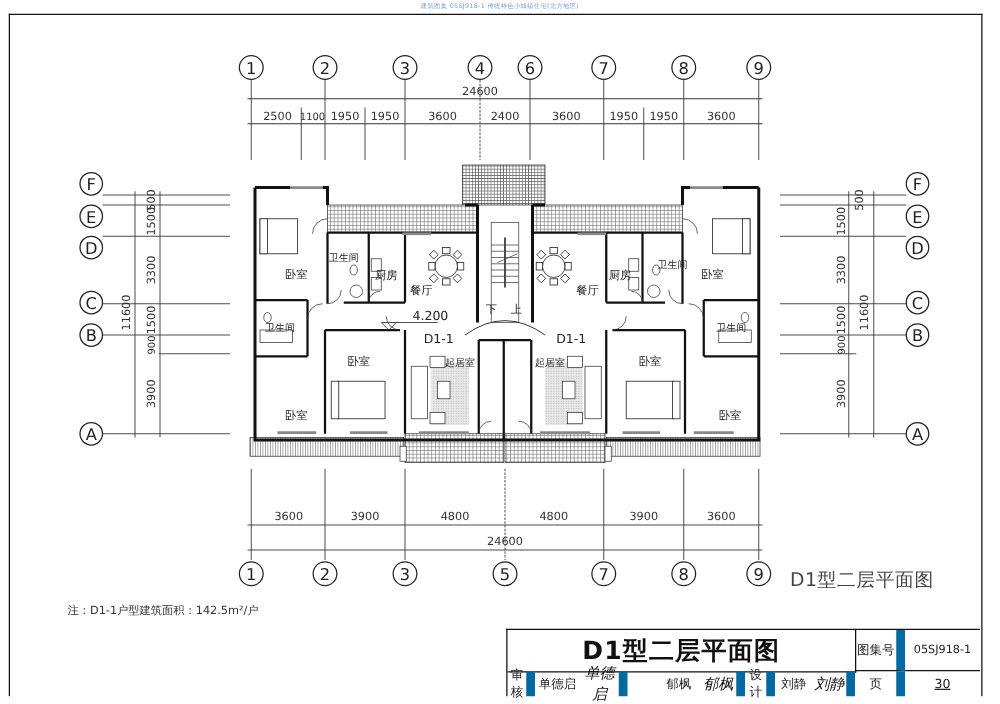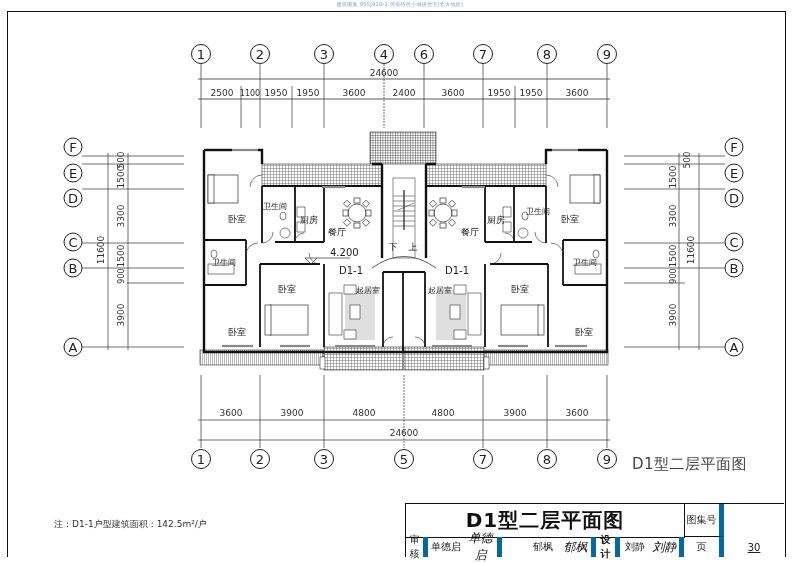--- a/index.html
+++ b/index.html
@@ -1,24 +1,24 @@
 <!DOCTYPE html>
 <html><head>
 <meta charset="utf-8">
 <style>
   html,body{margin:0;padding:0;background:#fff;}
   body{width:800px;height:563px;position:relative;overflow:hidden;font-family:"DejaVu Sans","Liberation Sans",sans-serif;color:#222;}
   .frame{position:absolute;left:7px;top:11px;width:777px;height:545px;border:1.6px solid #111;border-bottom:none;}
   .watermark{position:absolute;left:0;width:800px;top:1px;text-align:center;font-size:5px;color:#7a9bd6;letter-spacing:0.3px;}
   svg.plan{position:absolute;left:0;top:0;}
-  .note{position:absolute;left:54px;top:518px;font-size:9px;color:#333;}
+  .note{position:absolute;left:54px;top:482px;font-size:9px;color:#333;}
   .plan-caption{position:absolute;left:632px;top:455px;font-size:15px;color:#444;letter-spacing:0.5px;}
   .titleblock{position:absolute;left:405px;top:503px;width:378px;height:53px;border:1.4px solid #111;border-right:none;border-bottom:none;}
   .tb-main{position:absolute;left:0;top:0;width:278px;height:33px;display:flex;align-items:center;justify-content:center;font-size:20px;font-weight:bold;color:#111;letter-spacing:1px;border-right:1px solid #111;border-bottom:1px solid #111;}
-  .tb-cell{position:absolute;display:flex;align-items:center;justify-content:center;font-size:10px;color:#222;border-right:5px solid #0369a1;box-sizing:border-box;}
+  .tb-cell{position:absolute;display:flex;align-items:center;justify-content:center;font-size:10px;color:#222;border-right:7px solid #0369a1;box-sizing:border-box;}
   .tb-row2{position:absolute;left:0;top:33px;height:20px;width:278px;text-align:center;}
   .sig{font-family:"DejaVu Serif",serif;font-style:italic;font-size:12px;color:#111;}
 </style>
 </head>
 <body>
 
 <div class="watermark">建筑图集 05SJ918-1 传统特色小城镇住宅(北方地区)</div>
 <div class="frame"></div>
 
 <svg class="plan" width="800" height="563" viewBox="0 0 800 563">
@@ -444,26 +444,27 @@
       </g>
   </g>
 </svg>
 
 <div class="plan-caption">D1型二层平面图</div>
 <div class="note">注：D1-1户型建筑面积：142.5m²/户</div>
 
 <div class="titleblock">
   <div class="tb-main">D1型二层平面图</div>
   <div class="tb-cell" style="left:278px;top:0;width:40px;height:33px;border-bottom:1px solid #111;">图集号</div>
+  <div class="tb-cell" style="left:318px;top:0;width:60px;height:33px;border-bottom:1px solid #111;border-right:none;font-size:9px;">05SJ918-1</div>
   <div class="tb-cell" style="left:278px;top:33px;width:40px;height:20px;">页</div>
   <div class="tb-cell" style="left:318px;top:33px;width:60px;height:20px;border-right:none;text-decoration:underline;">30</div>
   <div class="tb-row2">
     <div class="tb-cell" style="left:0;top:0;width:22px;height:20px;">审核</div>
     <div class="tb-cell" style="left:22px;top:0;width:36px;height:20px;border-right:none;">单德启</div>
     <div class="tb-cell sig" style="left:58px;top:0;width:38px;height:20px;">单德启</div>
     <div class="tb-cell" style="left:96px;top:0;width:24px;height:20px;margin-top:40px;">校对</div>
     <div class="tb-cell" style="left:120px;top:0;width:34px;height:20px;border-right:none;">郁枫</div>
     <div class="tb-cell sig" style="left:154px;top:0;width:36px;height:20px;">郁枫</div>
-    <div class="tb-cell" style="left:190px;top:0;width:24px;height:20px;font-weight:bold;">设计</div>
+    <div class="tb-cell" style="left:190px;top:0;width:24px;height:20px;">设计</div>
     <div class="tb-cell" style="left:214px;top:0;width:30px;height:20px;border-right:none;">刘静</div>
     <div class="tb-cell sig" style="left:244px;top:0;width:34px;height:20px;">刘静</div>
   </div>
 </div>
 
 </body></html>

